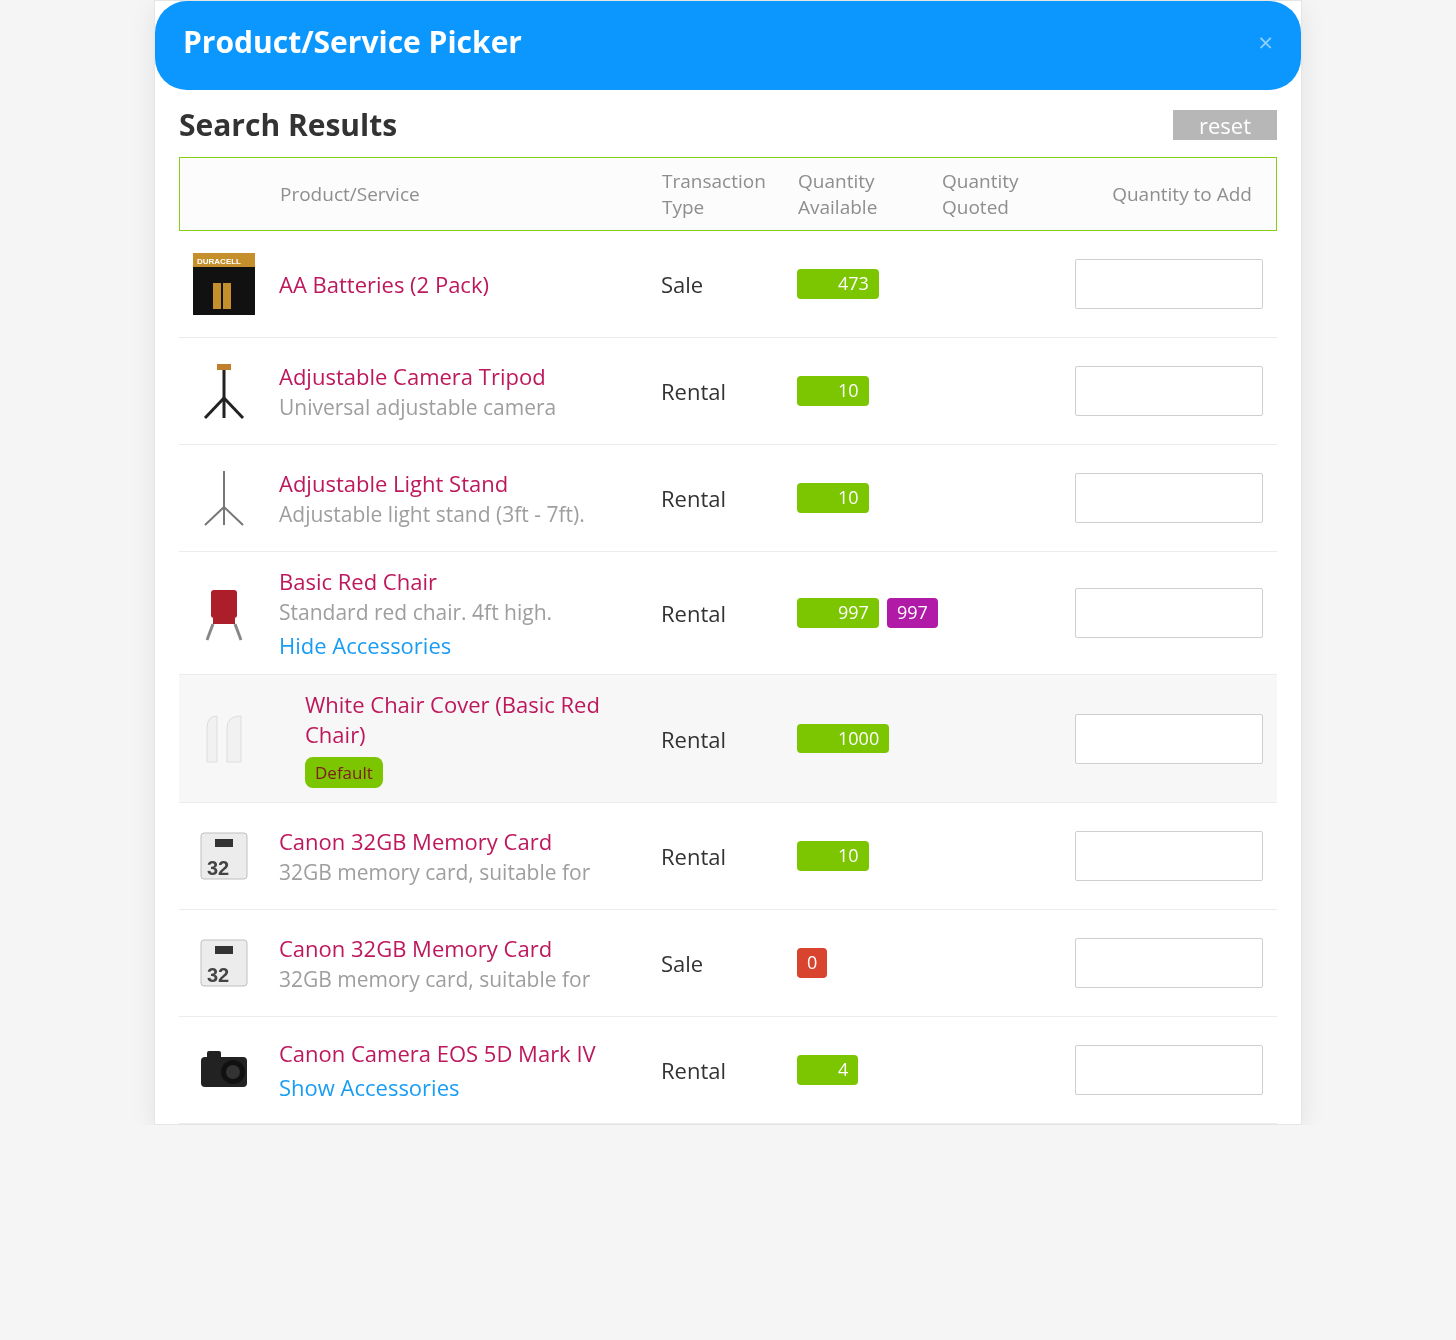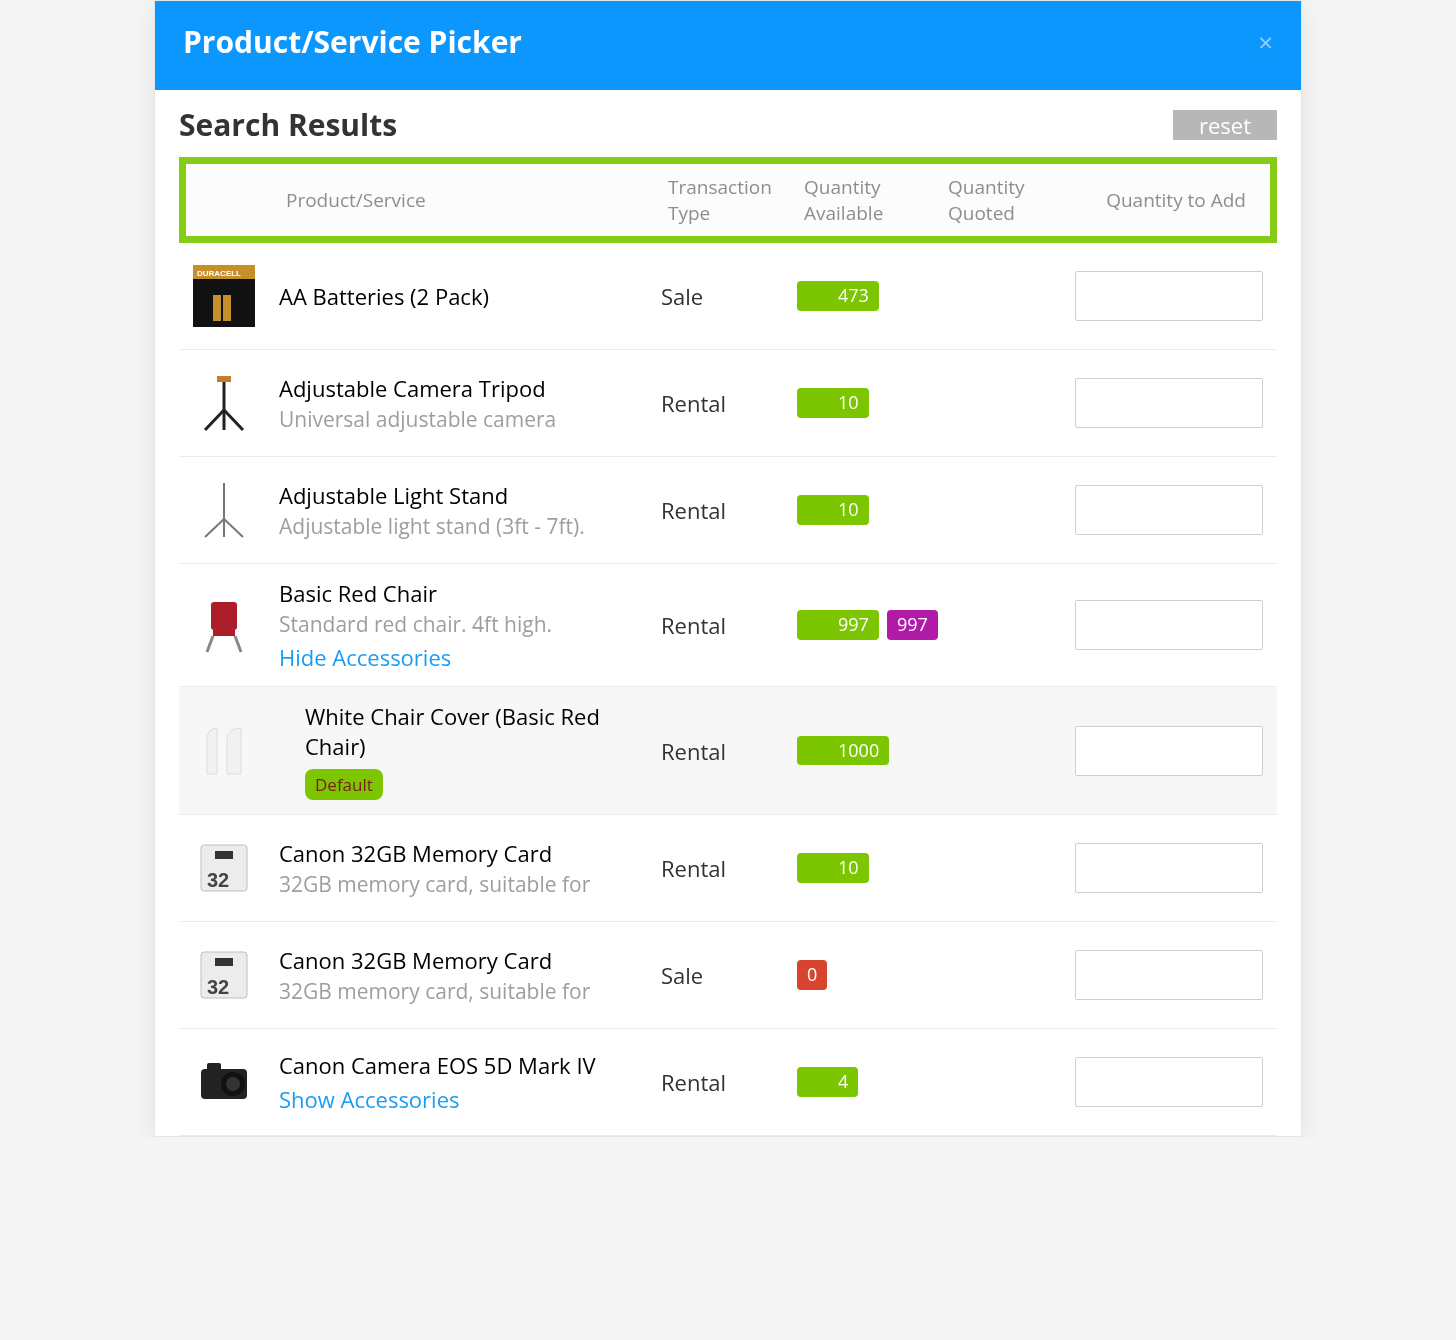--- a/index.html
+++ b/index.html
@@ -15,20 +15,21 @@
     border: 1px solid #e5e5e5;
     box-shadow: 0 6px 24px rgba(0,0,0,.08);
   }
   .modal-header {
     background: #0c97ff;
     color: #fff;
     display: flex;
     align-items: center;
     justify-content: space-between;
     padding: 20px 28px 28px 28px;
+    border-radius: 32px;
   }
   .modal-header h1 {
     font-size: 30px;
     font-weight: 700;
   }
   .close-x {
     color: rgba(255,255,255,.55);
     font-size: 26px;
     cursor: pointer;
     line-height: 1;
@@ -53,21 +54,21 @@
     border: none;
     font-size: 22px;
     padding: 0 26px;
     cursor: pointer;
     font-family: inherit;
   }
   .thead-row {
     display: flex;
     align-items: center;
     background: #fcfcfc;
-    border: 7px solid #84cc16;
+    border: 1px solid #84cc16;
     padding: 10px 14px;
     color: #8e8e8e;
     font-size: 19px;
   }
   .col-img { width: 86px; flex-shrink: 0; }
   .col-name { width: 382px; flex-shrink: 0; }
   .col-txn { width: 136px; flex-shrink: 0; }
   .col-avail { width: 144px; flex-shrink: 0; }
   .col-quoted { width: 134px; flex-shrink: 0; }
   .col-add { flex: 1; text-align: right; }
@@ -86,21 +87,21 @@
   .row .col-name-wrap {
     width: 382px;
     flex-shrink: 0;
     padding-right: 20px;
   }
   .row.accessory .col-name-wrap {
     padding-left: 26px;
   }
   .prod-title {
     font-size: 22px;
-    color: #000000;
+    color: #be185d;
     font-weight: 400;
   }
   .prod-sub {
     font-size: 21px;
     color: #9e9e9e;
     margin-top: 2px;
   }
   .accessory-link {
     color: #199df4;
     font-size: 22px;

